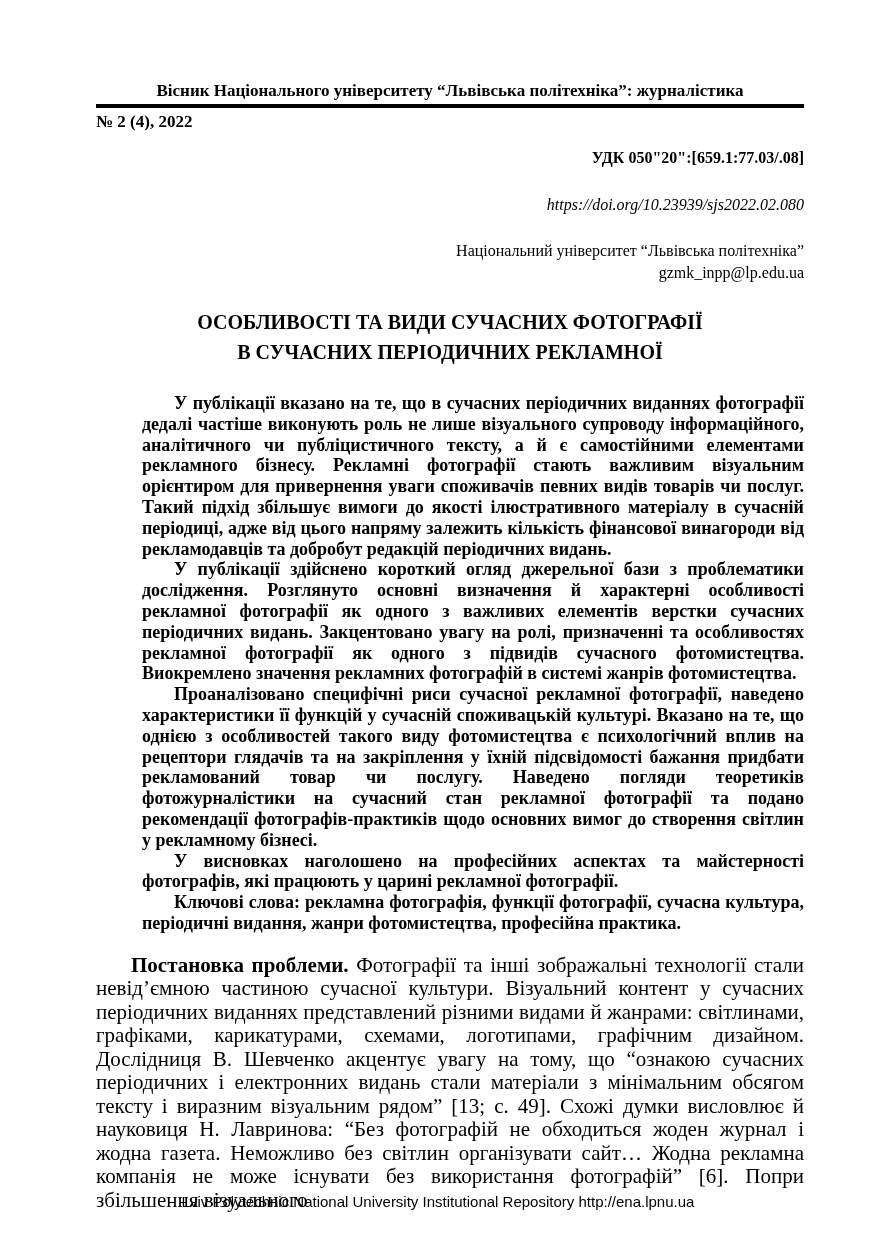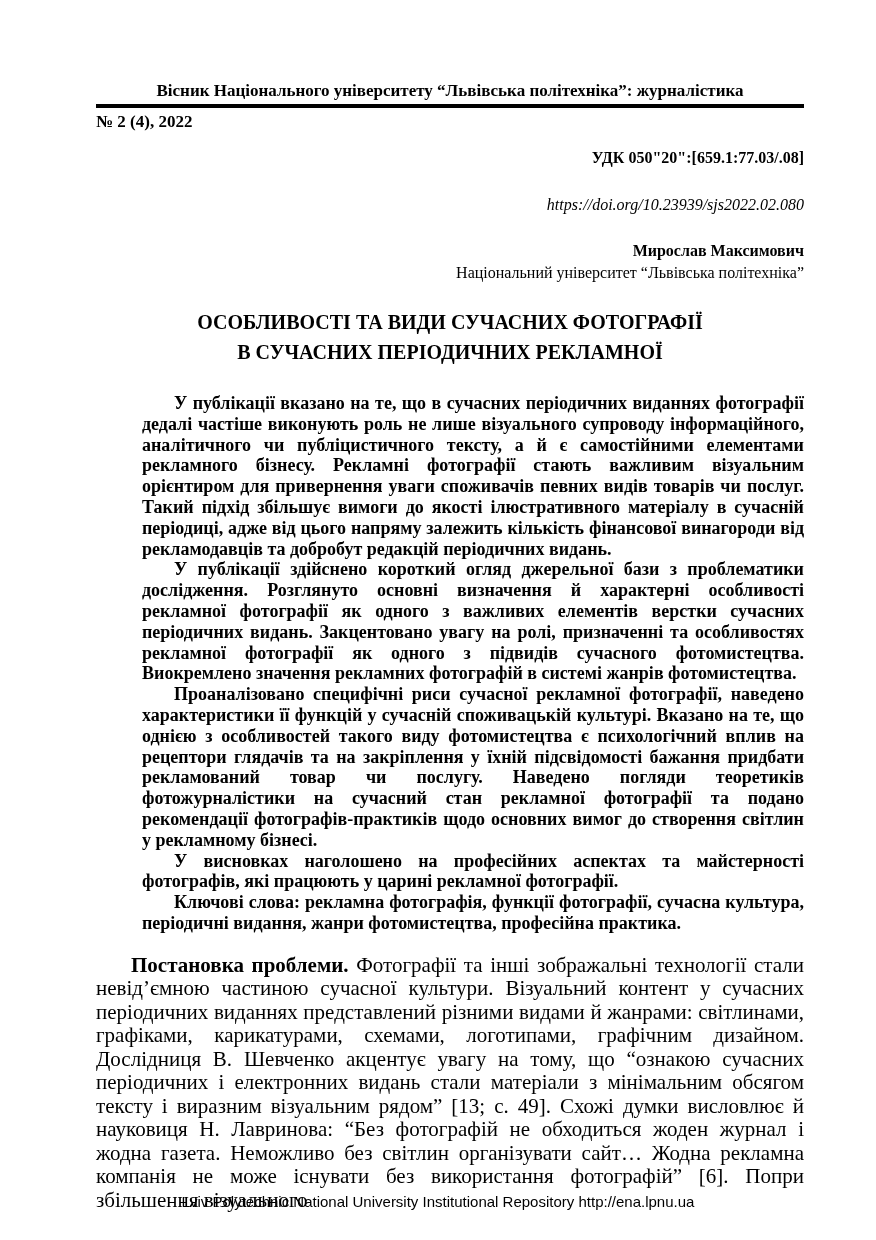--- a/index.html
+++ b/index.html
@@ -103,22 +103,22 @@
 <div class="page">
 
   <div class="journal-title">Вісник Національного університету “Львівська політехніка”: журналістика</div>
   <div class="head-rule"></div>
   <div class="issue-line">№ 2 (4), 2022</div>
 
   <div class="udc">УДК 050"20":[659.1:77.03/.08]</div>
   <div class="doi">https://doi.org/10.23939/sjs2022.02.080</div>
 
   <div class="author-block">
-    <div class="author-name">Мирослав Максимович</div>
     <div>Національний університет “Львівська політехніка”</div>
+    <div>gzmk_inpp@lp.edu.ua</div>
   </div>
 
   <div class="article-title">
     <div>ОСОБЛИВОСТІ ТА ВИДИ СУЧАСНИХ ФОТОГРАФІЇ</div>
     <div>В СУЧАСНИХ ПЕРІОДИЧНИХ РЕКЛАМНОЇ</div>
   </div>
 
 
   <div class="abstract">
     <p>У публікації вказано на те, що в сучасних періодичних виданнях фотографії дедалі частіше виконують роль не лише візуального супроводу інформаційного, аналітичного чи публіцистичного тексту, а й є самостійними елементами рекламного бізнесу. Рекламні фотографії стають важливим візуальним орієнтиром для привернення уваги споживачів певних видів товарів чи послуг. Такий підхід збільшує вимоги до якості ілюстративного матеріалу в сучасній періодиці, адже від цього напряму залежить кількість фінансової винагороди від рекламодавців та добробут редакцій періодичних видань.</p>

